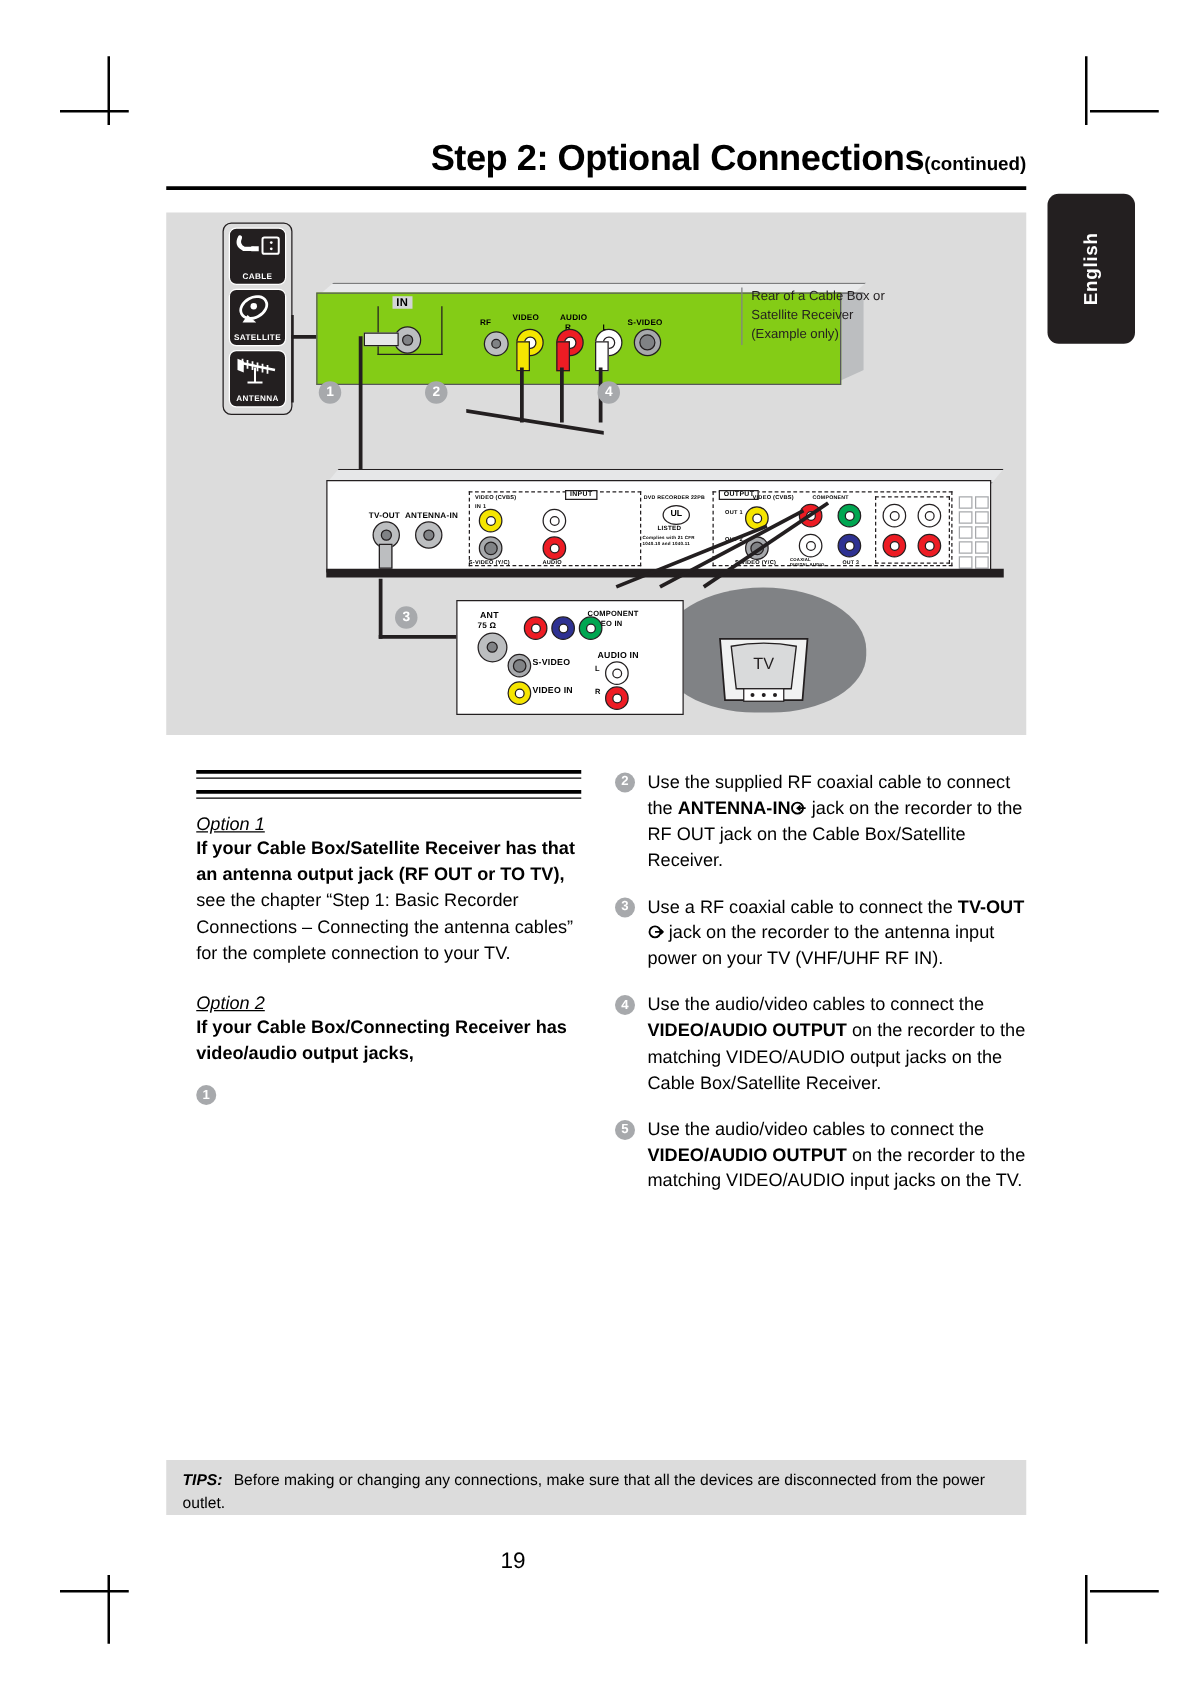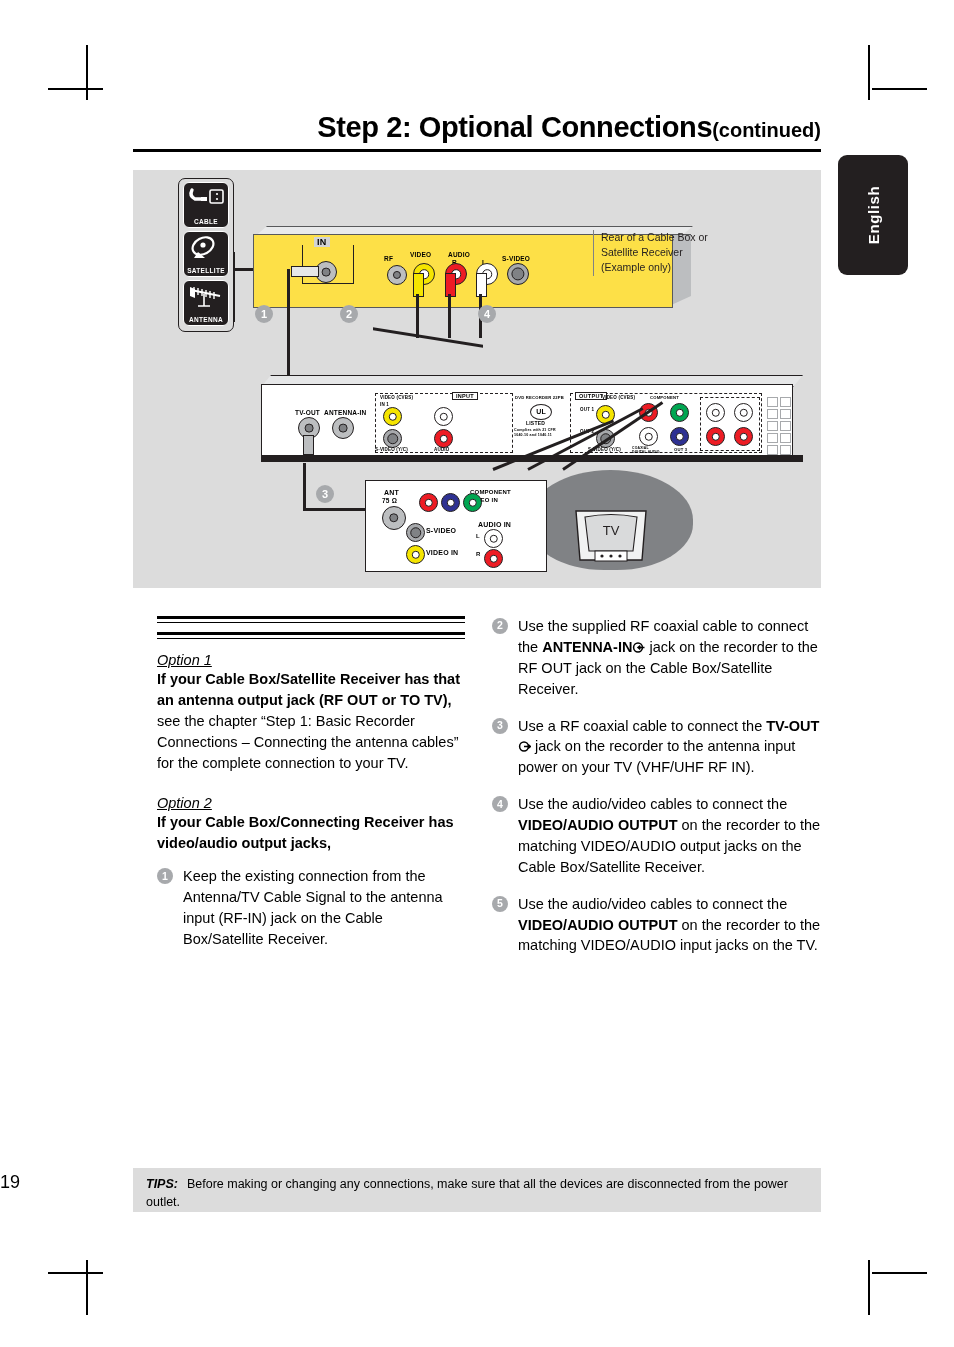--- a/index.html
+++ b/index.html
@@ -11,21 +11,21 @@
   .crop{position:absolute;background:#000;}
   .crop.h{height:2px;width:55px;}
   .crop.v{width:2px;height:55px;}
 
   
   #header-area{position:absolute;left:133px;top:112px;width:688px;}
   #page-title{
     text-align:right;font-weight:bold;font-size:29px;letter-spacing:-0.4px;
     line-height:1.05;white-space:nowrap;
   }
-  #page-title .cont{font-size:20px;font-weight:bold;letter-spacing:0;}
+  #page-title .cont{font-size:15px;font-weight:bold;letter-spacing:0;}
   #title-rule{margin-top:7px;border-top:3px solid #000;width:688px;}
 
   
   #english-tab{
     position:absolute;left:838px;top:155px;width:70px;height:120px;
     background:#231f20;border-radius:9px;
   }
   #english-tab span{
     position:absolute;left:50%;top:50%;
     transform:translate(-50%,-50%) rotate(-90deg);
@@ -45,21 +45,21 @@
     border:1.6px solid #231f20;border-radius:7px;background:#dcdcdc;}
   .src-box{position:absolute;left:4px;width:44px;height:44px;background:#231f20;
     border:1.5px solid #fff;border-radius:6px;}
   .src-label{position:absolute;left:0;right:0;bottom:2px;text-align:center;
     color:#fff;font-size:6.5px;font-weight:bold;letter-spacing:0.3px;}
   .src-art{position:absolute;left:0;right:0;top:3px;height:25px;}
 
   
   #cbox{left:120px;top:56px;width:440px;height:88px;}
   .cb-face{position:absolute;left:0;top:8px;width:418px;height:72px;
-    background:#fde047;border:1.4px solid #58595b;}
+    background:#84cc16;border:1.4px solid #58595b;}
   .cb-top{position:absolute;left:0;top:0;width:440px;height:10px;
     background:#e9eaeb;border:1.4px solid #58595b;
     clip-path:polygon(0 100%,14px 0,440px 0,426px 100%);}
   .cb-side{position:absolute;left:416px;top:8px;width:22px;height:72px;
     background:#bcbec0;border:1.4px solid #58595b;
     clip-path:polygon(0 0,22px -10px,22px 62px,0 72px);}
   .grp{position:absolute;border:1.3px solid #231f20;border-top:none;}
   .grp-label{position:absolute;top:-8px;background:#d2d4d6;
     font-size:9px;font-weight:bold;padding:0 3px;letter-spacing:0.3px;}
   .port-lbl{position:absolute;font-size:6.5px;font-weight:bold;letter-spacing:0.2px;}
@@ -129,21 +129,21 @@
     font-weight:bold;display:flex;align-items:center;justify-content:center;}
   .step b{font-weight:bold;}
   .jack-sym{display:inline-block;width:13px;height:13px;vertical-align:-2px;}
 
   
   #tips{position:absolute;left:133px;top:1168px;width:688px;height:44px;
     background:#dcdcdc;}
   #tips-inner{position:absolute;left:13px;top:8px;right:10px;
     font-size:12.5px;line-height:1.4;}
   #tips-label{font-weight:bold;font-style:italic;float:left;margin-right:9px;}
-  #page-number{position:absolute;left:0;top:1172px;width:821px;text-align:left;
+  #page-number{position:absolute;left:0;top:1238px;width:821px;text-align:center;
     font-size:18px;}
 </style>
 </head>
 <body>
 
 <div class="crop v" style="left:86px;top:45px;"></div>
 <div class="crop h" style="left:48px;top:88px;"></div>
 <div class="crop v" style="left:868px;top:45px;"></div>
 <div class="crop h" style="left:872px;top:88px;"></div>
 <div class="crop v" style="left:86px;top:1260px;"></div>
@@ -427,21 +427,20 @@
   <div class="opt-bold">If your Cable Box/Satellite Receiver has that an antenna output jack (RF OUT or TO TV),</div>
   <div class="opt-body">see the chapter “Step 1: Basic Recorder Connections – Connecting the antenna cables” for the complete connection to your TV.</div>
 
   <div class="gap"></div>
 
   <div class="opt-label">Option 2</div>
   <div class="opt-bold" style="margin-bottom:12px;">If your Cable Box/Connecting Receiver has video/audio output jacks,</div>
 
   <div class="step">
     <span class="num">1</span>
-    <span>Keep the existing connection from the Antenna/TV Cable Signal to the antenna input (RF-IN) jack on the Cable Box/Satellite Receiver.</span>
   </div>
 </div>
 
 <div id="col-right">
 
   <div class="step">
     <span class="num">2</span><span>Use the supplied RF coaxial cable to connect the </span><b>ANTENNA-IN</b><span class="jack-sym">
       <svg width="13" height="13" viewBox="0 0 13 13">
           <circle cx="6" cy="6.5" r="4.4" fill="none" stroke="#000" stroke-width="1.5"></circle>
           <path d="M12.5 6.5 L6 6.5 M8.3 4.6 L6 6.5 L8.3 8.4" stroke="#000" stroke-width="1.5" fill="none"></path>

